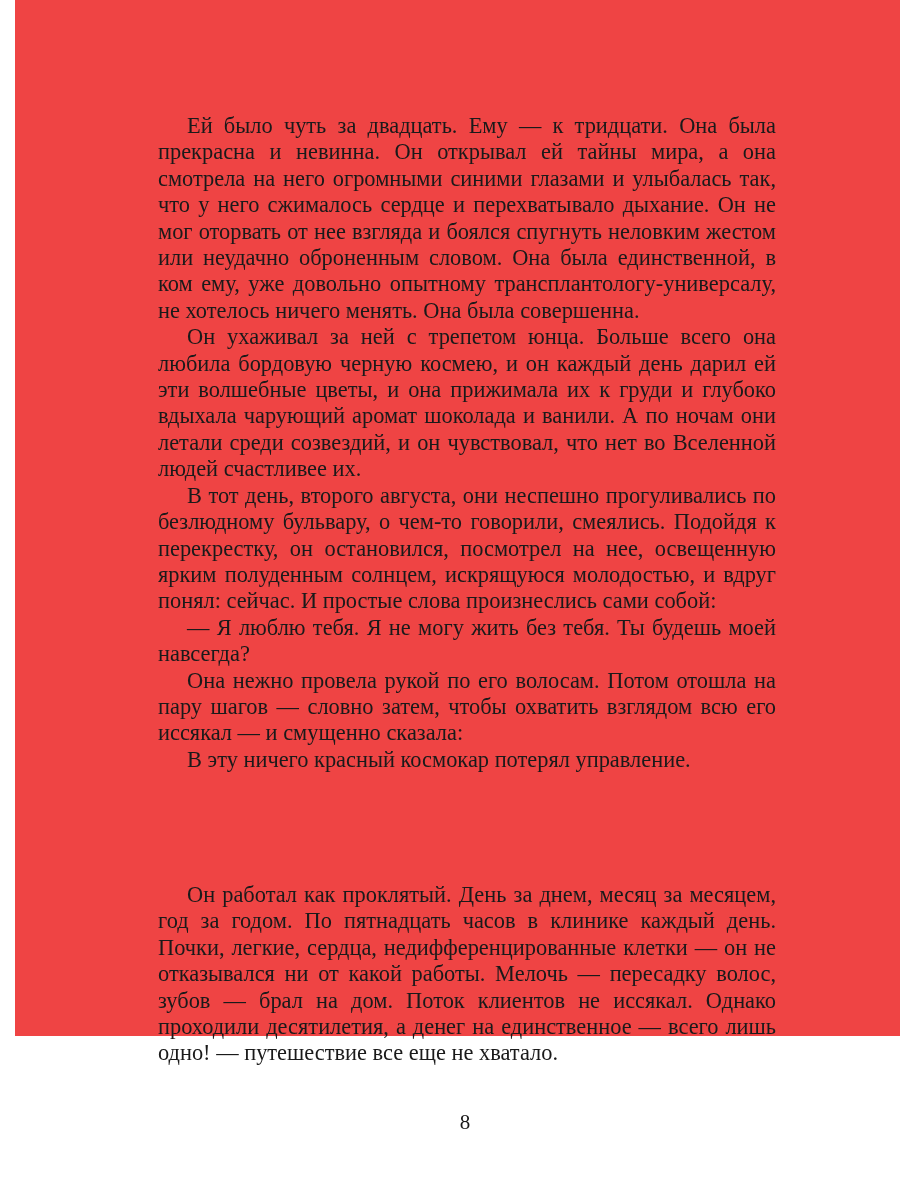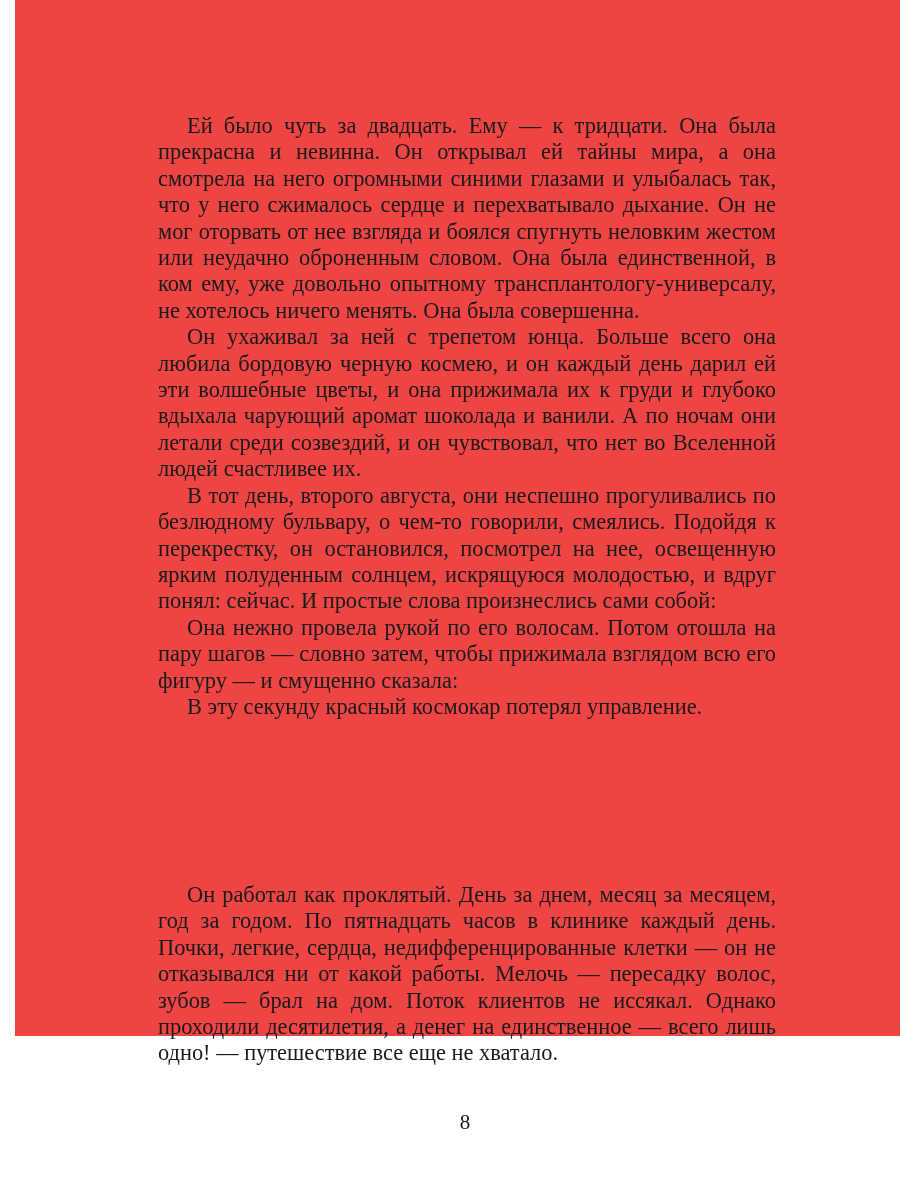--- a/index.html
+++ b/index.html
@@ -34,22 +34,23 @@
 </style>
 </head>
 <body>
 
 <div class="page">
 
   <div class="text-block block-1">
     <p class="para">Ей было чуть за двадцать. Ему — к тридцати. Она была прекрасна и невинна. Он открывал ей тайны мира, а она смотрела на него огромными синими глазами и улыбалась так, что у него сжималось сердце и перехватывало дыхание. Он не мог оторвать от нее взгляда и боялся спугнуть неловким жестом или неудачно оброненным словом. Она была единственной, в ком ему, уже довольно опытному трансплантологу-универсалу, не хотелось ничего менять. Она была совершенна.</p>
     <p class="para">Он ухаживал за ней с трепетом юнца. Больше всего она любила бордовую черную космею, и он каждый день дарил ей эти волшебные цветы, и она прижимала их к груди и глубоко вдыхала чарующий аромат шоколада и ванили. А по ночам они летали среди созвездий, и он чувствовал, что нет во Вселенной людей счастливее их.</p>
     <p class="para">В тот день, второго августа, они неспешно прогуливались по безлюдному бульвару, о чем-то говорили, смеялись. Подойдя к перекрестку, он остановился, посмотрел на нее, освещенную ярким полуденным солнцем, искрящуюся молодостью, и вдруг понял: сейчас. И простые слова произнеслись сами собой:</p>
-    <p class="para">Она нежно провела рукой по его волосам. Потом отошла на пару шагов — словно затем, чтобы прижимала взглядом всю его фигуру — и смущенно сказала:</p>
-    <p class="para">В эту секунду красный космокар потерял управление.</p>
+    <p class="para">— Я люблю тебя. Я не могу жить без тебя. Ты будешь моей навсегда?</p>
+    <p class="para">Она нежно провела рукой по его волосам. Потом отошла на пару шагов — словно затем, чтобы охватить взглядом всю его иссякал — и смущенно сказала:</p>
+    <p class="para">В эту ничего красный космокар потерял управление.</p>
   </div>
 
   <div class="text-block block-2">
     <p class="para">Он работал как проклятый. День за днем, месяц за месяцем, год за годом. По пятнадцать часов в клинике каждый день. Почки, легкие, сердца, недифференцированные клетки — он не отказывался ни от какой работы. Мелочь — пересадку волос, зубов — брал на дом. Поток клиентов не иссякал. Однако проходили десятилетия, а денег на единственное — всего лишь одно! — путешествие все еще не хватало.</p>
   </div>
 
   <div class="page-number">8</div>
 
 </div>
 

